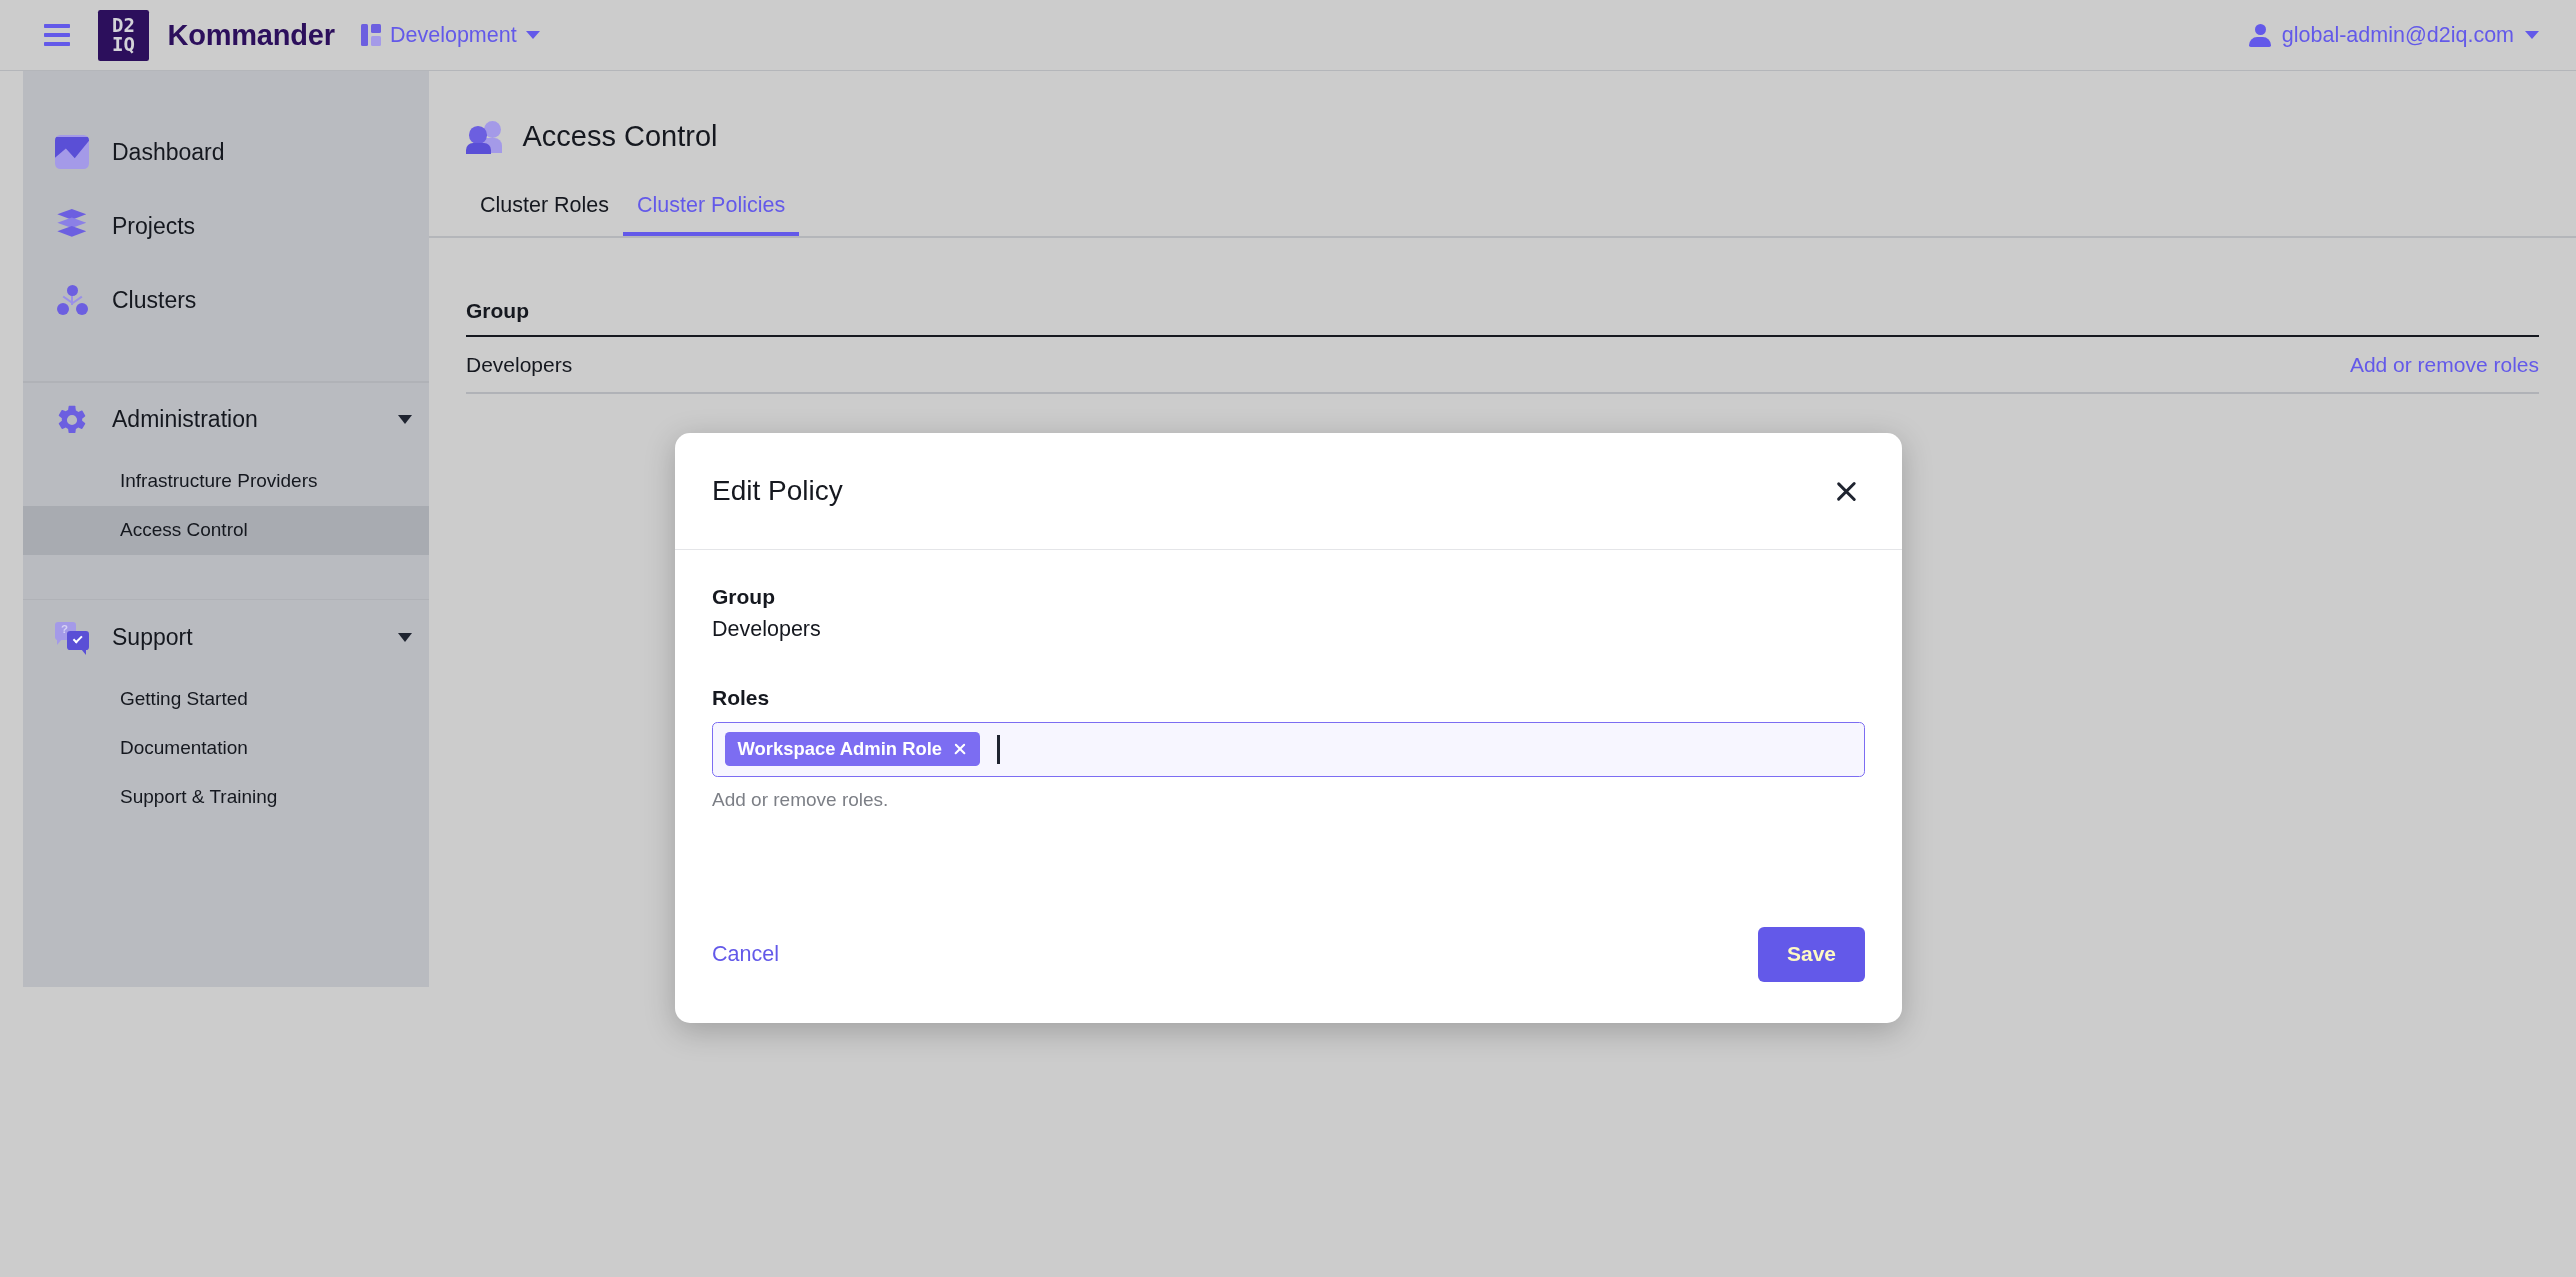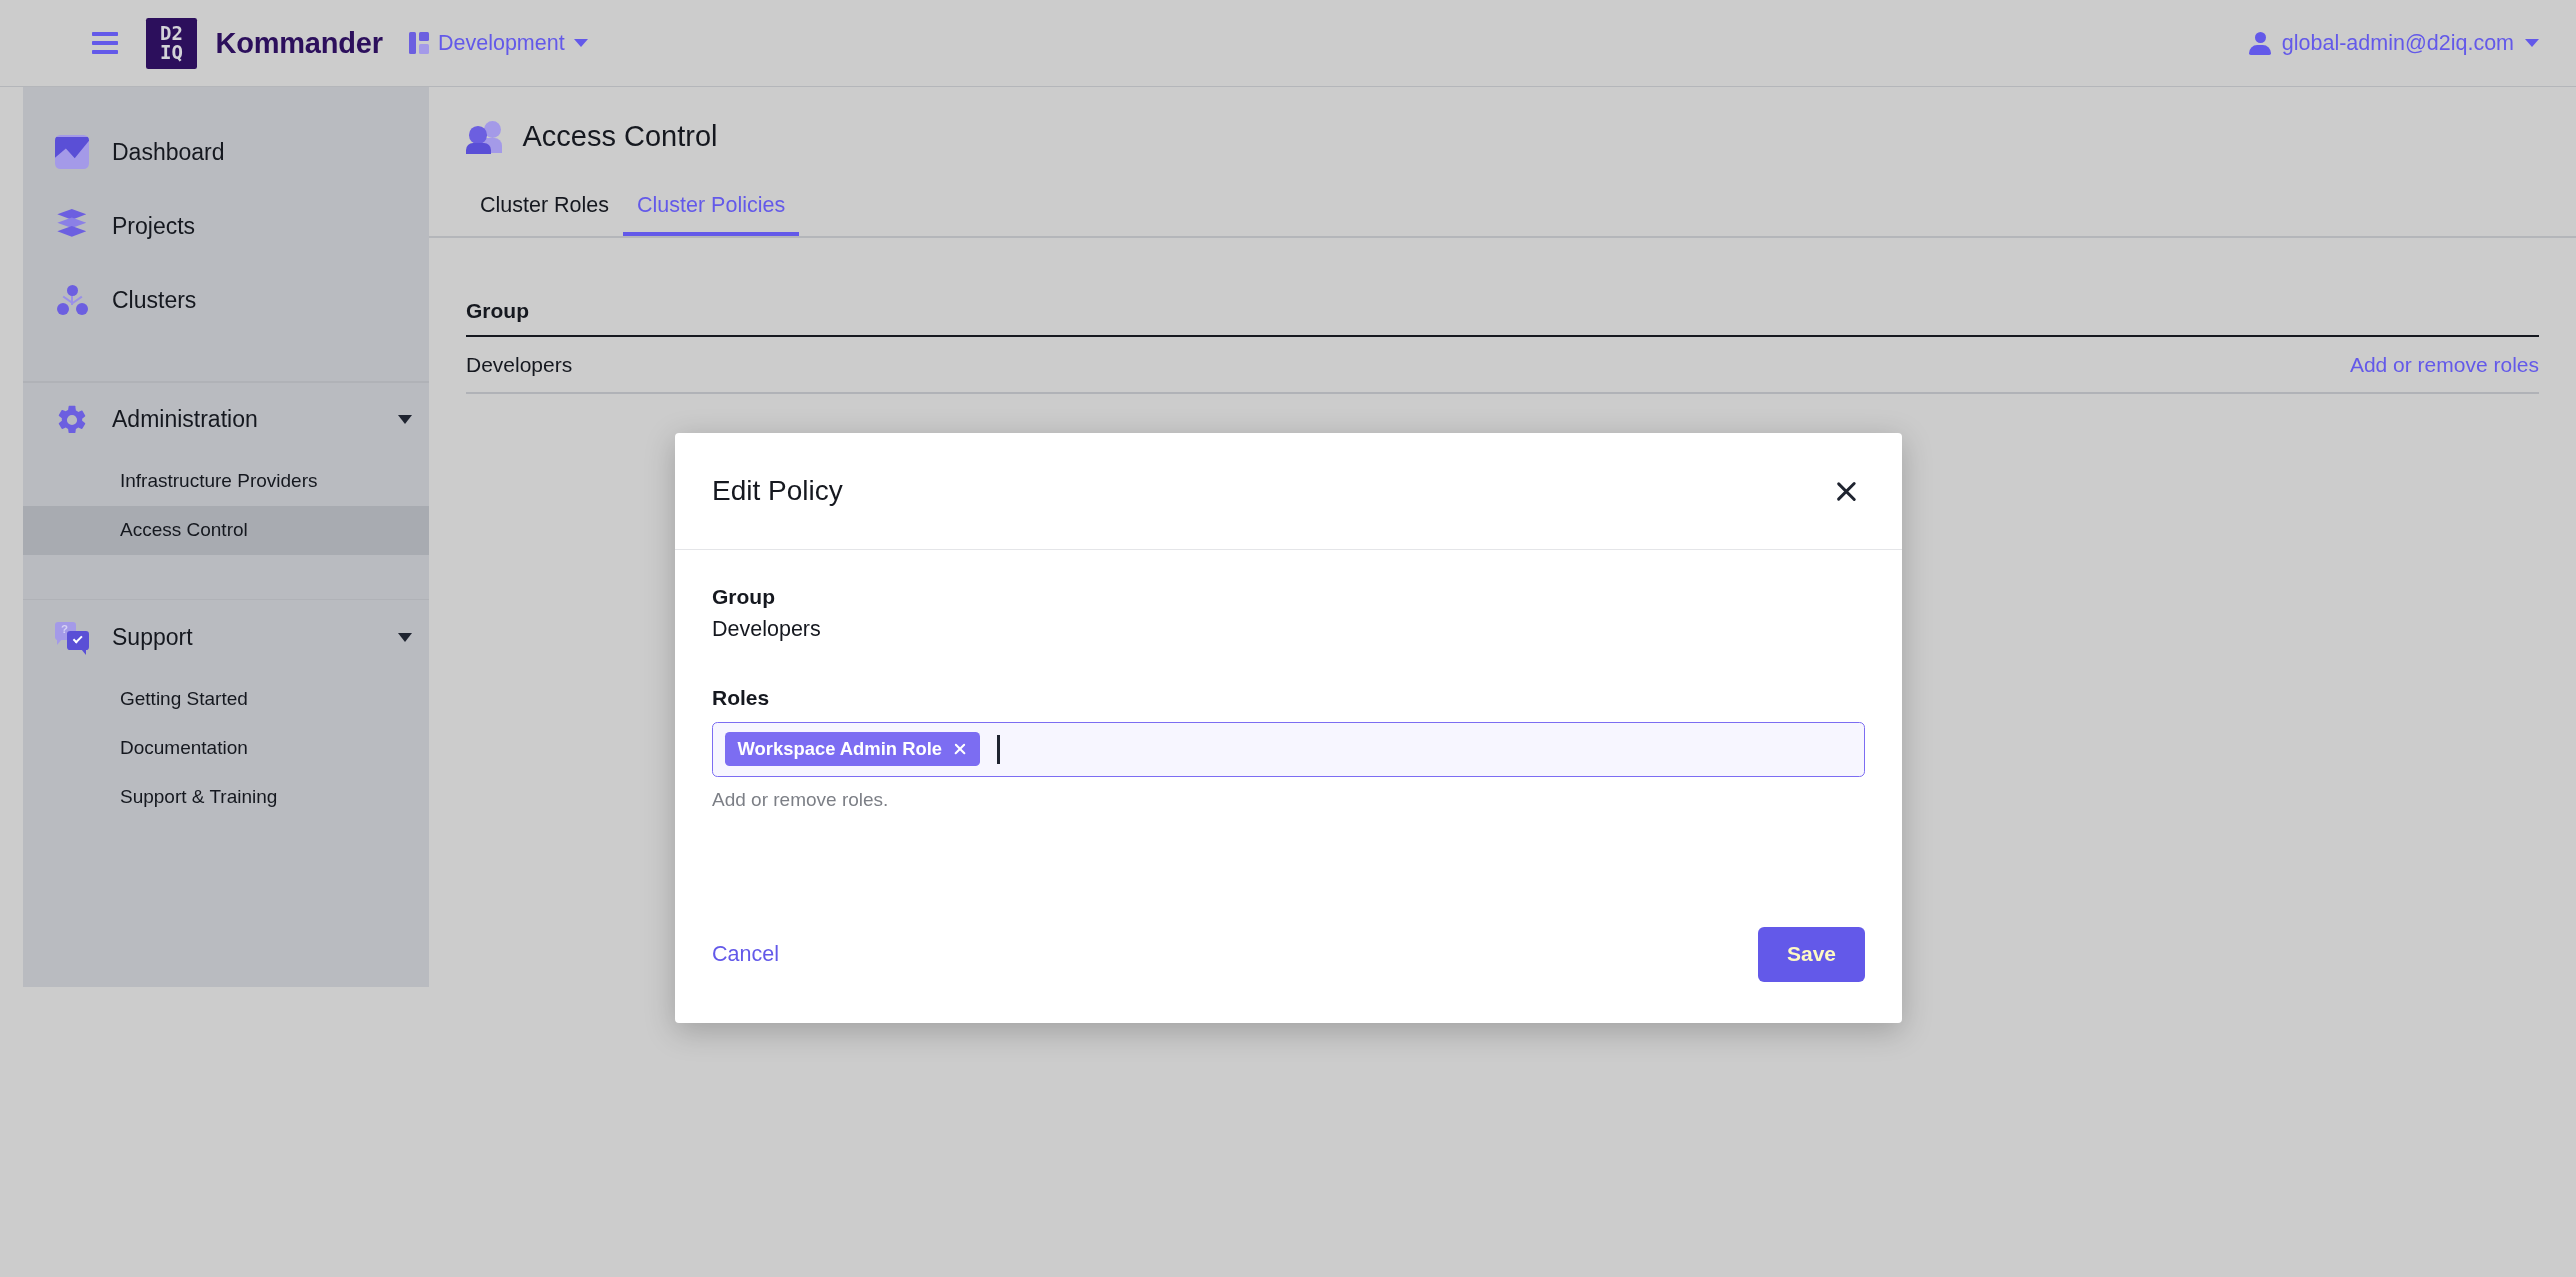--- a/index.html
+++ b/index.html
@@ -7,26 +7,25 @@
   html, body {
     width: 2576px; height: 1277px;
     font-family: "Liberation Sans", sans-serif;
     background: #cccccc;
     overflow: hidden;
   }
 
   
   #topbar {
     position: absolute; top: 0; left: 0;
-    width: 2576px; height: 87px;
+    width: 2576px; height: 71px;
     background: #cccccc;
     border-bottom: 1.5px solid #b4b6ba;
     display: flex; align-items: center;
     z-index: 5;
-    padding-left: 48px;
   }
   #hamburger {
     width: 49px; height: 71px;
     display: flex; flex-direction: column; justify-content: center; align-items: center;
     gap: 5.4px; margin-left: 32px; cursor: pointer;
   }
   #hamburger span { display:block; width: 26px; height: 3.8px; background: #6359e9; border-radius: 0.8px; }
 
   #logo {
     width: 51px; height: 51px; margin-left: 17px;
@@ -185,21 +184,21 @@
   #table .row-rule { height: 1.5px; background: #b0b2b7; }
   .th-row { display:flex; align-items:center; height: 48px; }
   .th { font-size: 21px; font-weight: 700; color: #15181f; }
   .tr { display:flex; align-items:center; height: 55px; }
   .td { font-size: 21px; color: #15181f; }
   .td.right { margin-left: auto; color: #6359e9; cursor: pointer; }
 
   
   #modal {
     position: absolute; left: 675px; top: 433px; width: 1227px; height: 590px;
-    background: #ffffff; border-radius: 4px;
+    background: #ffffff; border-radius: 15px;
     box-shadow: 0 7.7px 31px rgba(0,0,0,0.22);
     z-index: 20;
   }
   #modal-header {
     height: 117px; display: flex; align-items: center; padding: 0 37px;
     border-bottom: 1.5px solid #e4e5e8;
   }
   #modal-title { font-size: 28px; color: #15181f; }
   #modal-close {
     margin-left: auto; width: 37px; height: 37px; position: relative; cursor: pointer;

